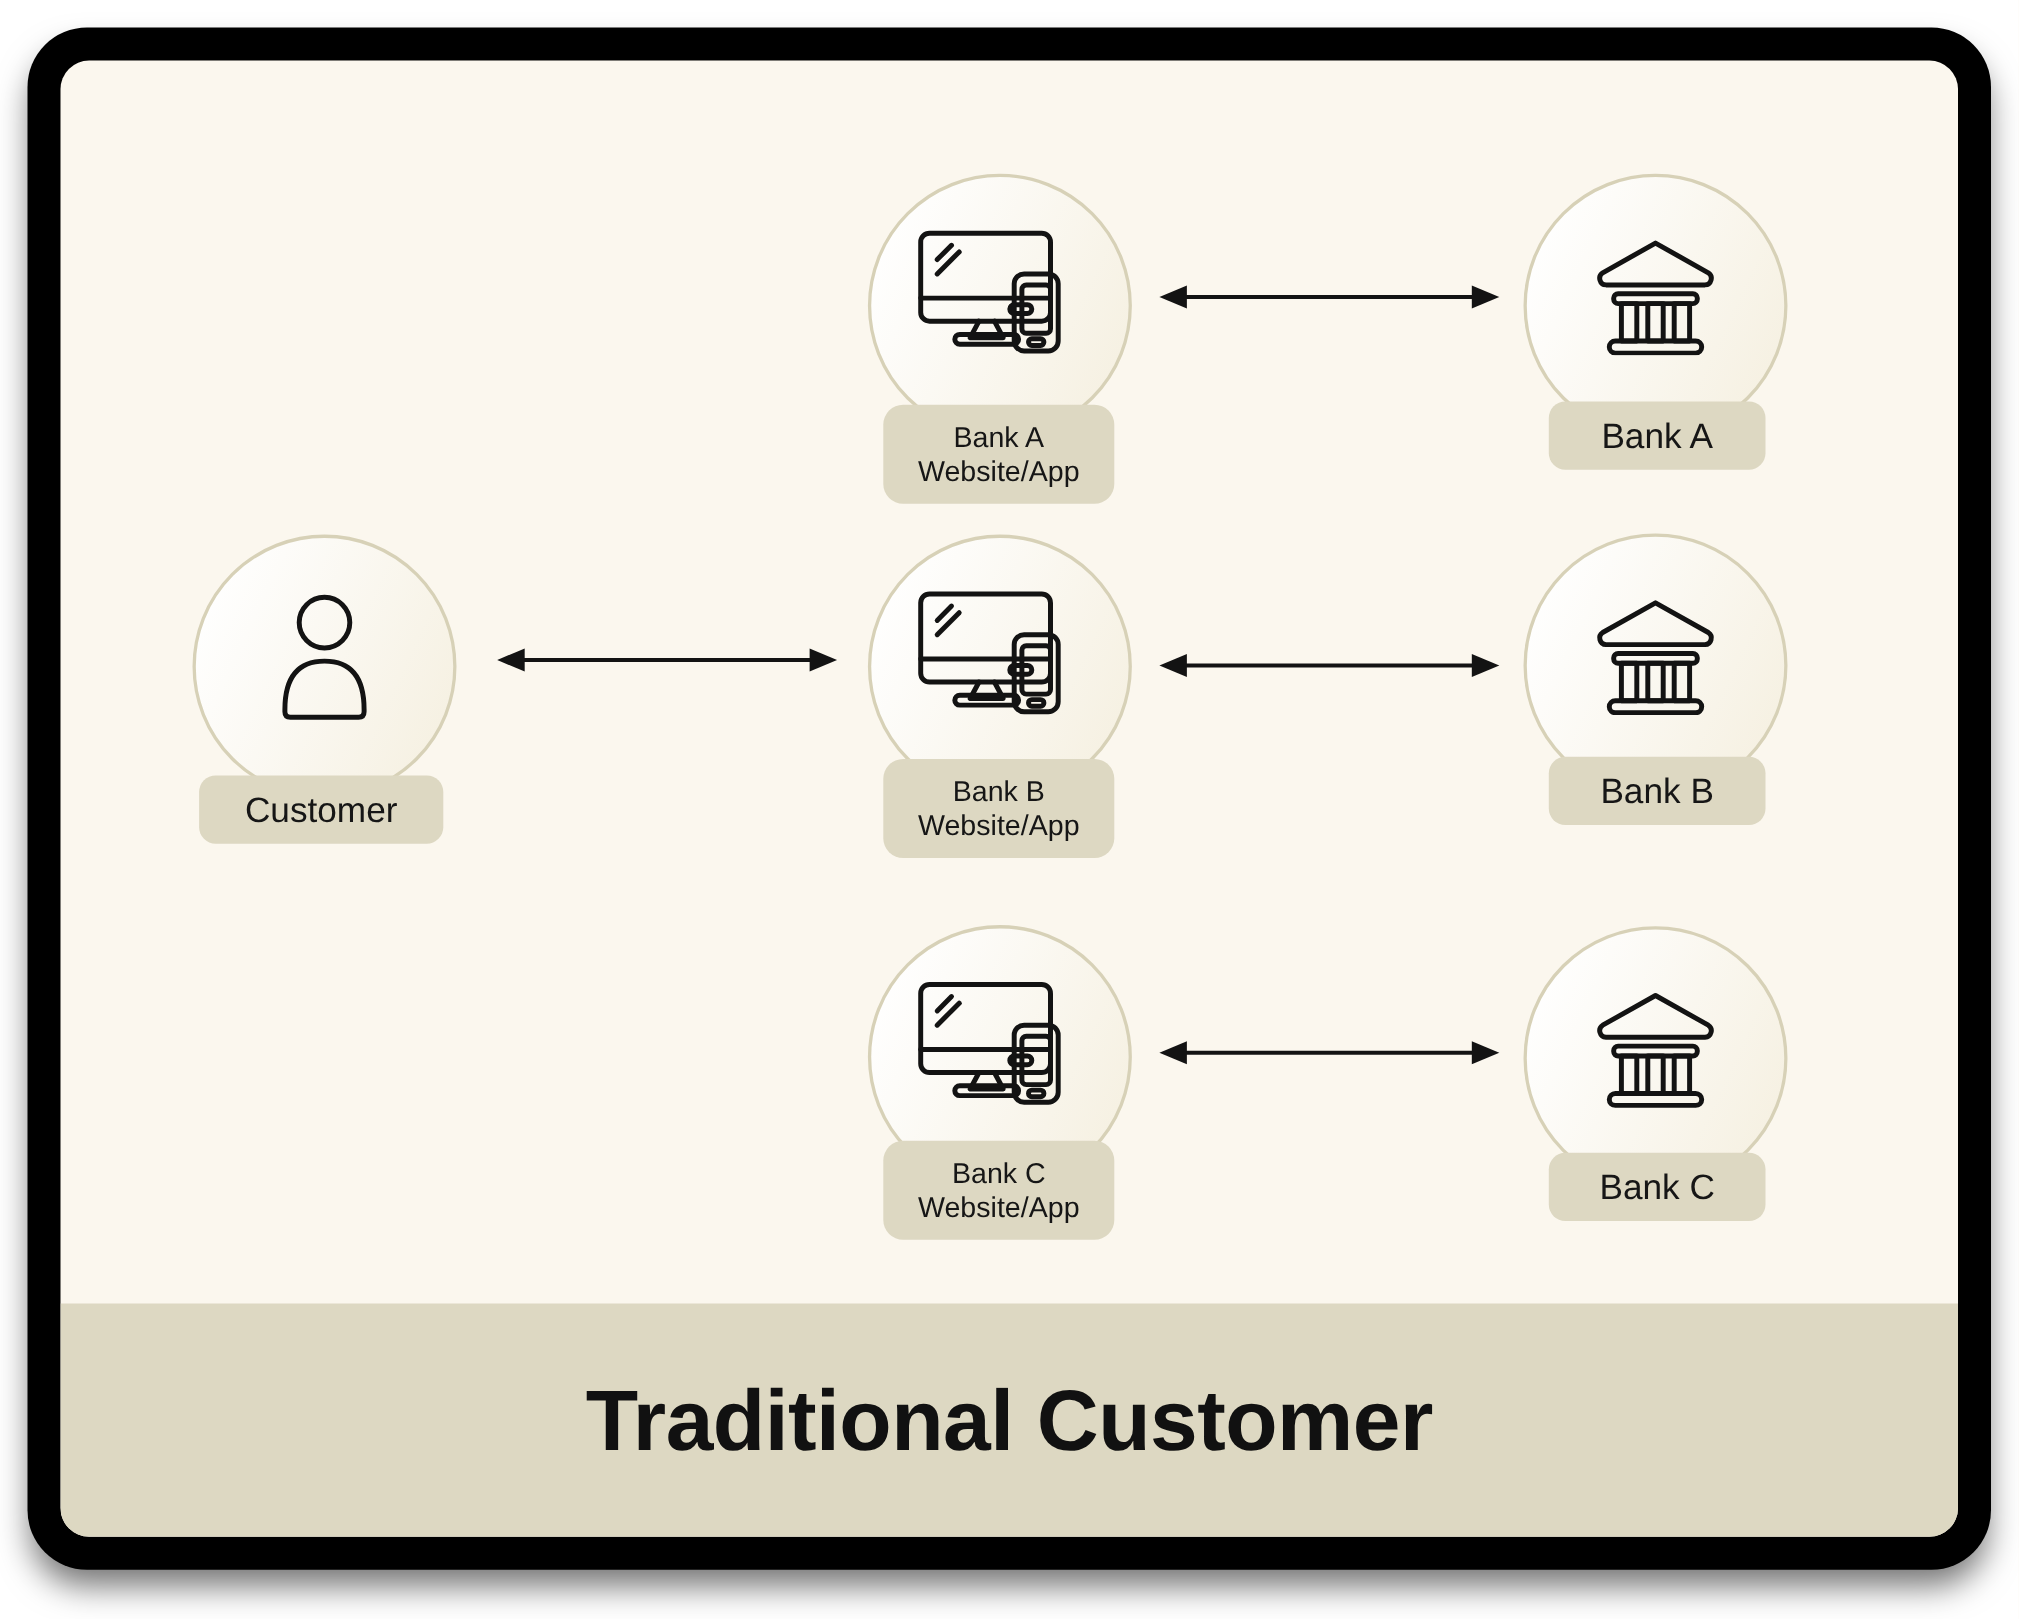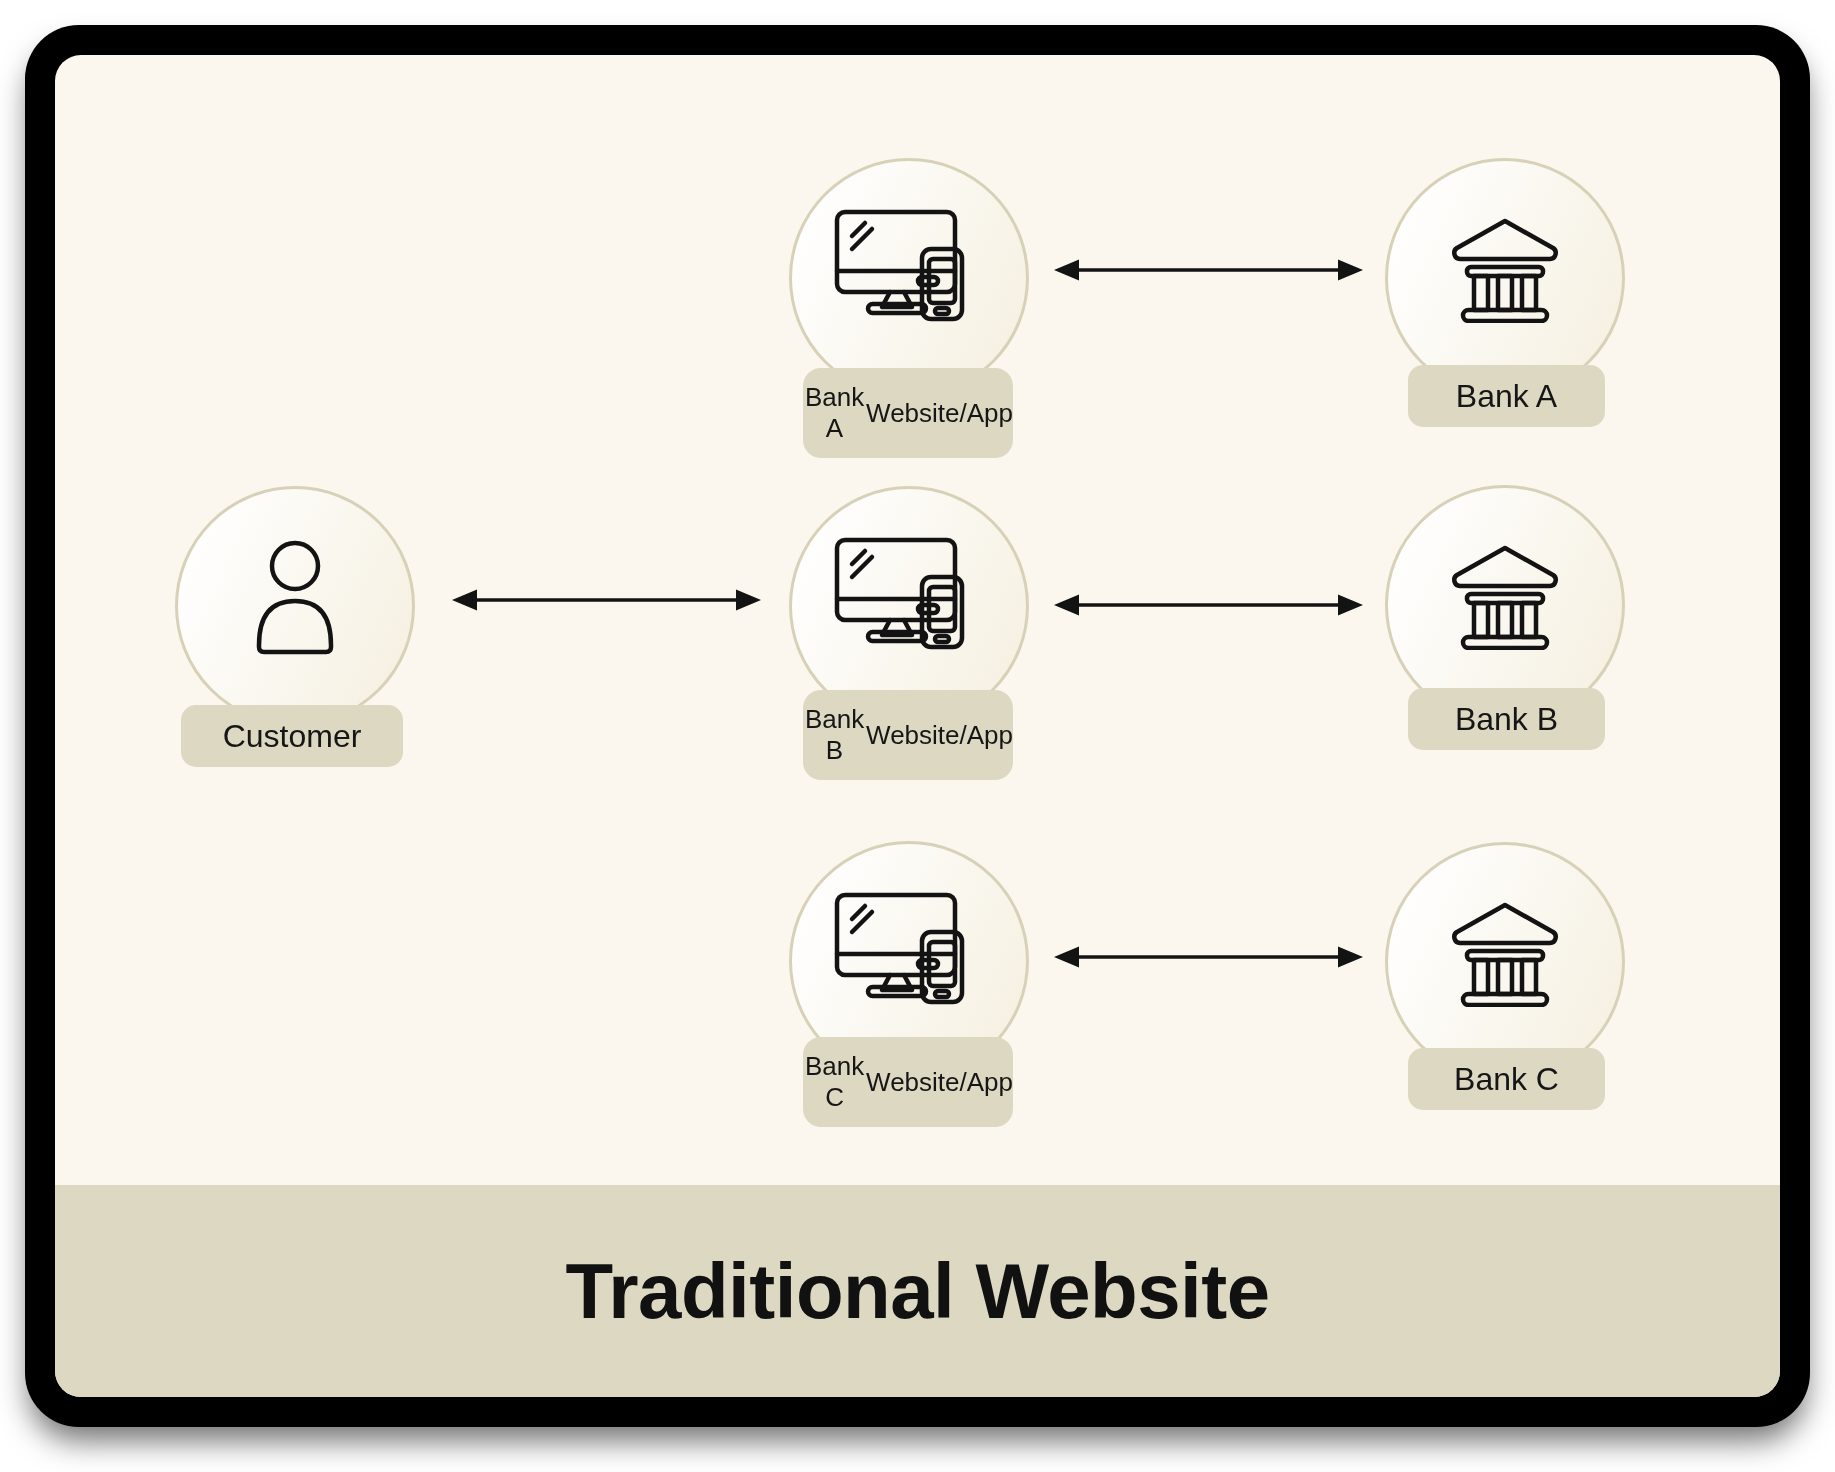--- a/index.html
+++ b/index.html
@@ -15,21 +15,21 @@
     display:flex;align-items:center;justify-content:center;}
   .circle svg{transform:translateY(-8px);}
   .c-customer{left:120px;top:431px;}
   .c-mid-a{left:734px;top:103px;}
   .c-mid-b{left:734px;top:431px;}
   .c-mid-c{left:734px;top:786px;}
   .c-right-a{left:1330px;top:103px;}
   .c-right-b{left:1330px;top:430px;}
   .c-right-c{left:1330px;top:787px;}
   .label{position:absolute;background:#ddd8c2;border-radius:15px;
-    display:flex;flex-direction:row;align-items:center;justify-content:center;
+    display:flex;flex-direction:column;align-items:center;justify-content:center;
     text-align:center;font-weight:500;color:#161616;}
   .l-customer{left:126px;top:650px;width:222px;height:62px;font-size:32px;}
   .l-mid{left:748px;width:210px;height:90px;font-size:26px;line-height:31px;border-radius:18px;}
   .l-mid-a{top:313px;} .l-mid-b{top:635px;} .l-mid-c{top:982px;}
   .l-right{left:1353px;width:197px;height:62px;font-size:32px;}
   .l-right-a{top:310px;} .l-right-b{top:633px;} .l-right-c{top:993px;}
   .arrow{position:absolute;width:313px;height:28px;}
   .ar-customer{left:395px;top:531px;}
   .ar-a{left:997px;top:201px;} .ar-b{left:997px;top:536px;} .ar-c{left:997px;top:888px;}
   .band{position:absolute;left:0;right:0;bottom:0;height:212px;background:#ddd8c2;
@@ -167,17 +167,17 @@
       <polygon points="2,14 27,3.5 27,24.5" fill="#131313"></polygon>
       <polygon points="311,14 286,3.5 286,24.5" fill="#131313"></polygon>
     </svg>
     <svg class="arrow ar-c" viewBox="0 0 313 28">
       <line x1="24" y1="14" x2="289" y2="14" stroke="#131313" stroke-width="3.5"></line>
       <polygon points="2,14 27,3.5 27,24.5" fill="#131313"></polygon>
       <polygon points="311,14 286,3.5 286,24.5" fill="#131313"></polygon>
     </svg>
 
     <div class="band">
-      <div class="band-title">Traditional Website</div>
+      <div class="band-title">Traditional Customer</div>
     </div>
 
   </div>
 </div>
 
 </body></html>

